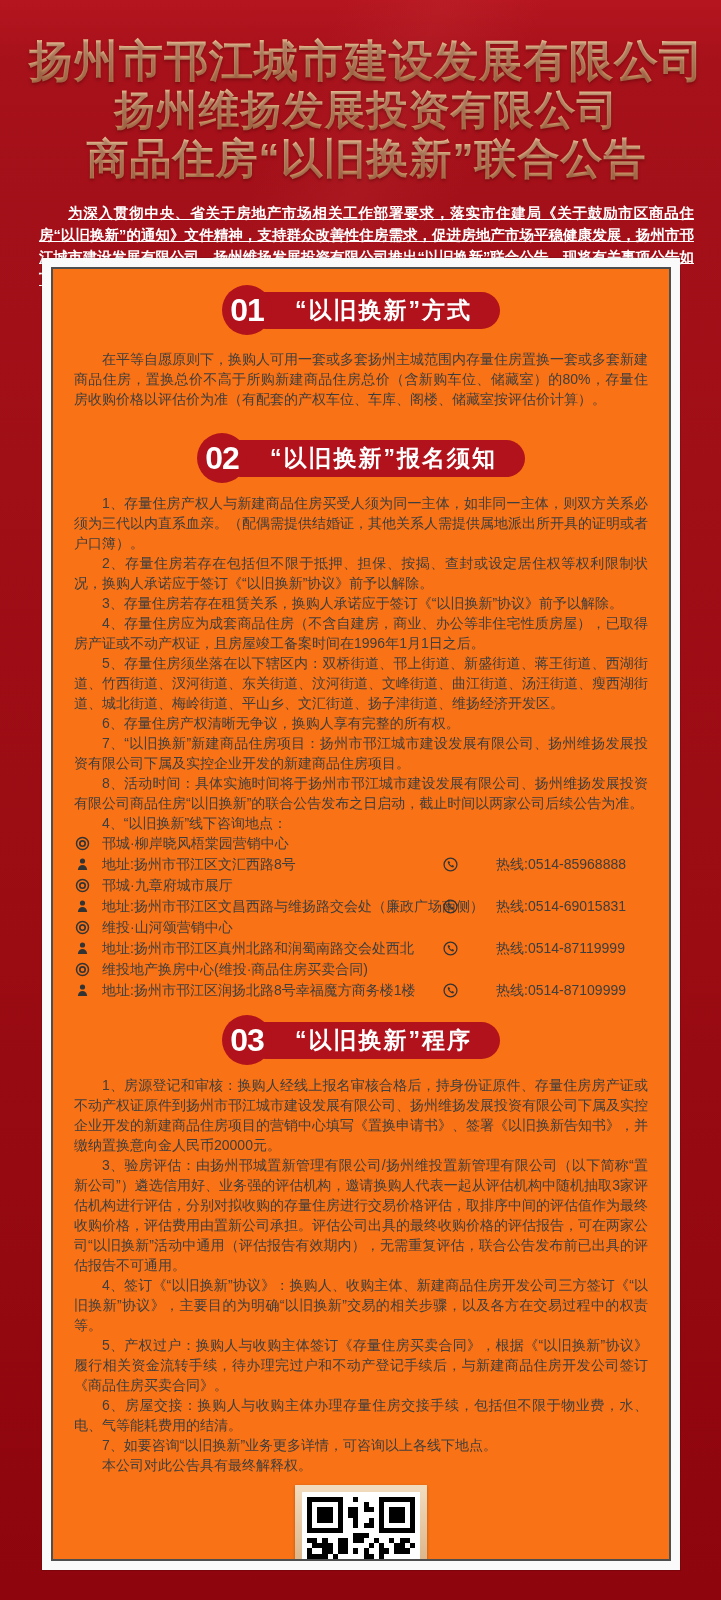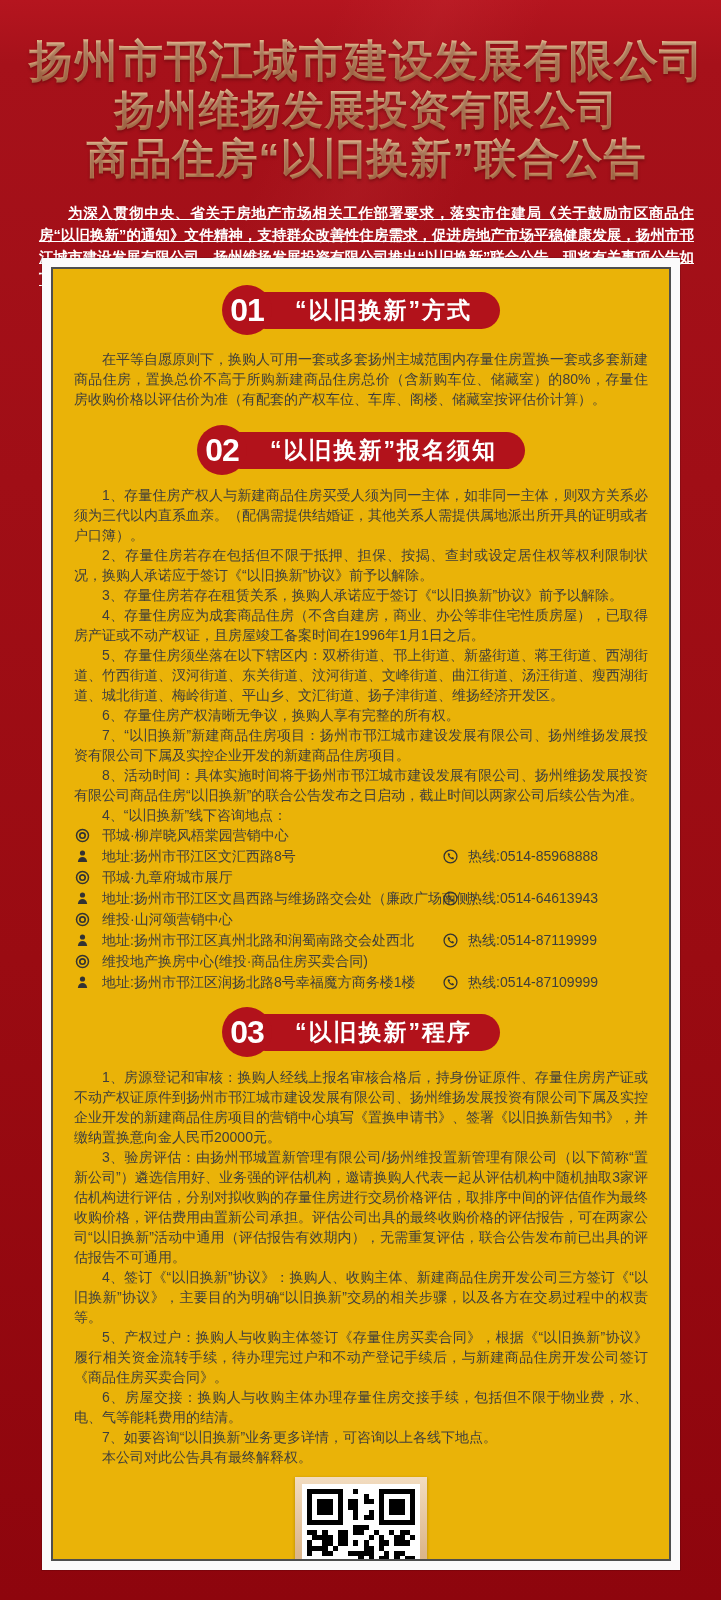--- a/index.html
+++ b/index.html
@@ -36,21 +36,21 @@
     font-weight:600;text-align:justify;text-indent:2em;text-decoration:underline;
   }
 
   
   .card{
     position:absolute;left:42px;top:258px;width:638px;height:1312px;
     background:#fbfafb;padding:9px;box-sizing:border-box;
     box-shadow:0 0 0 1px rgba(0,0,0,0.12);
   }
   .card-inner{
-    border:2px solid #4e4e4e;background:#eab308;height:100%;box-sizing:border-box;
+    border:2px solid #4e4e4e;background:#f97316;height:100%;box-sizing:border-box;
     padding:6px 21px 0;overflow:hidden;position:relative;
   }
 
   
   .sec{position:relative;width:fit-content;margin:10px auto 10px;height:50px;display:flex;align-items:center;}
   .sec-num{
     position:relative;z-index:2;width:50px;height:50px;border-radius:50%;
     background:#b2121b;color:#fff;display:flex;align-items:center;justify-content:center;
     font-size:32px;font-weight:800;letter-spacing:-1px;
   }
@@ -66,21 +66,21 @@
     color:#3e3e3e;font-size:14px;line-height:20px;font-weight:500;
   }
   .sec01-gap{margin-top:14px;}
 
   
   .loc{font-size:14px;color:#3e3e3e;}
   .loc-row{display:flex;align-items:center;min-height:21px;line-height:21px;}
   .loc-row .ic{flex:0 0 16px;height:16px;margin-right:12px;display:flex;align-items:center;justify-content:center;}
   .loc-left{display:flex;align-items:center;flex:1;min-width:0;white-space:nowrap;}
   .loc-left .ic{flex:0 0 16px;height:16px;margin-right:12px;}
-  .loc-right{display:flex;align-items:center;flex:0 0 206px;white-space:nowrap;}
+  .loc-right{display:flex;align-items:center;flex:0 0 206px;white-space:nowrap;gap:28px;}
   .loc-right .ic{flex:0 0 16px;height:16px;margin-right:10px;}
   .ic svg{display:block;}
 
   
   .bottom{position:relative;height:160px;margin-top:8px;}
   .qr-frame{
     position:absolute;left:50%;top:2px;transform:translateX(-50%);
     width:132px;box-sizing:border-box;
     background:linear-gradient(180deg,#f2dcc0 0%,#ddb econ 50%,#cda478 100%);
     background:linear-gradient(180deg,#f2dcc0 0%,#ddb88e 55%,#cda478 100%);
@@ -105,21 +105,21 @@
 
   <div class="card">
     <div class="card-inner">
 
       <div class="sec">
         <span class="sec-num">01</span>
         <span class="sec-pill">“以旧换新”方式</span>
       </div>
       <p class="p sec01-gap">在平等自愿原则下，换购人可用一套或多套扬州主城范围内存量住房置换一套或多套新建商品住房，置换总价不高于所购新建商品住房总价（含新购车位、储藏室）的80%，存量住房收购价格以评估价为准（有配套的产权车位、车库、阁楼、储藏室按评估价计算）。</p>
 
-      <div class="sec" style="margin-top:16px;">
+      <div class="sec" style="margin-top:24px;">
         <span class="sec-num">02</span>
         <span class="sec-pill">“以旧换新”报名须知</span>
       </div>
       <p class="p">1、存量住房产权人与新建商品住房买受人须为同一主体，如非同一主体，则双方关系必须为三代以内直系血亲。（配偶需提供结婚证，其他关系人需提供属地派出所开具的证明或者户口簿）。</p>
       <p class="p">2、存量住房若存在包括但不限于抵押、担保、按揭、查封或设定居住权等权利限制状况，换购人承诺应于签订《“以旧换新”协议》前予以解除。</p>
       <p class="p">3、存量住房若存在租赁关系，换购人承诺应于签订《“以旧换新”协议》前予以解除。</p>
       <p class="p">4、存量住房应为成套商品住房（不含自建房，商业、办公等非住宅性质房屋），已取得房产证或不动产权证，且房屋竣工备案时间在1996年1月1日之后。</p>
       <p class="p">5、存量住房须坐落在以下辖区内：双桥街道、邗上街道、新盛街道、蒋王街道、西湖街道、竹西街道、汊河街道、东关街道、汶河街道、文峰街道、曲江街道、汤汪街道、瘦西湖街道、城北街道、梅岭街道、平山乡、文汇街道、扬子津街道、维扬经济开发区。</p>
       <p class="p">6、存量住房产权清晰无争议，换购人享有完整的所有权。</p>
       <p class="p">7、“以旧换新”新建商品住房项目：扬州市邗江城市建设发展有限公司、扬州维扬发展投资有限公司下属及实控企业开发的新建商品住房项目。</p>
@@ -177,21 +177,21 @@
             </span>
             <span>地址:扬州市邗江区文昌西路与维扬路交会处（廉政广场南侧）</span>
           </span>
           <span class="loc-right">
             <span class="ic">
               <svg width="15" height="15" viewBox="0 0 20 20">
                   <circle cx="10" cy="10" r="8.6" fill="none" stroke="#333" stroke-width="1.7"></circle>
                   <path d="M6.2 6.4 8 5.2l1.6 2.4-1.2 1a7.2 7.2 0 0 0 2.9 3l1-1.1 2.5 1.5-1.1 1.9c-2.3.4-7-2.8-7.5-7.5z" fill="#333"></path>
                 </svg>
             </span>
-            <span>热线:0514-64613943</span>
+            <span>热线:0514-69015831</span>
           </span>
         </div>
 
         <div class="loc-row">
           <span class="ic">
             <svg width="15" height="15" viewBox="0 0 20 20">
                 <circle cx="10" cy="10" r="8" fill="none" stroke="#333" stroke-width="2"></circle>
                 <circle cx="10" cy="10" r="3.6" fill="none" stroke="#333" stroke-width="2.2"></circle>
               </svg>
           </span>

